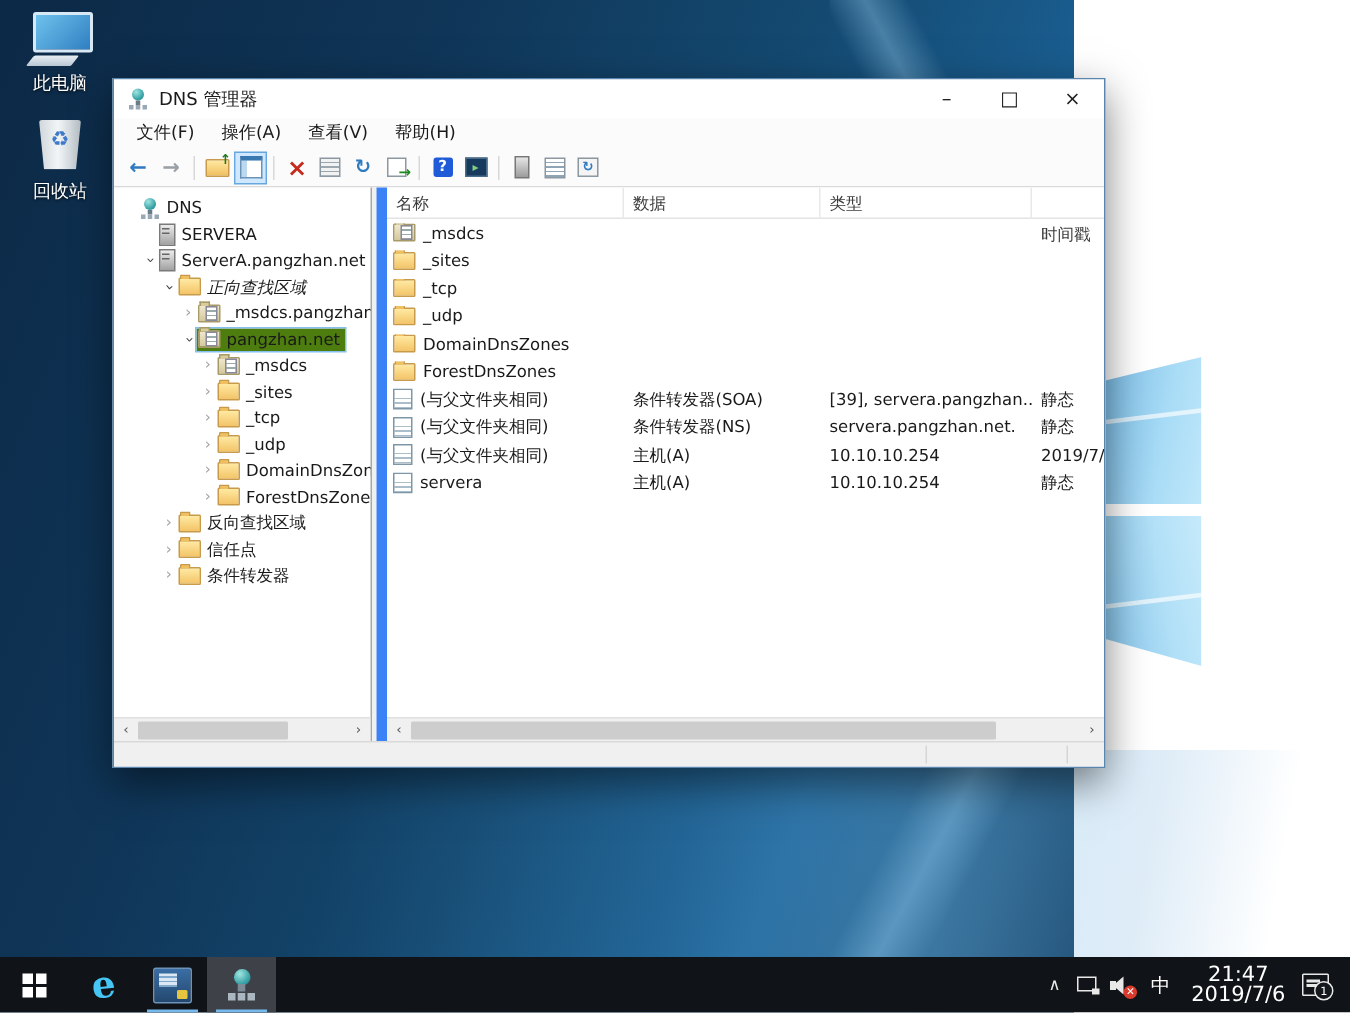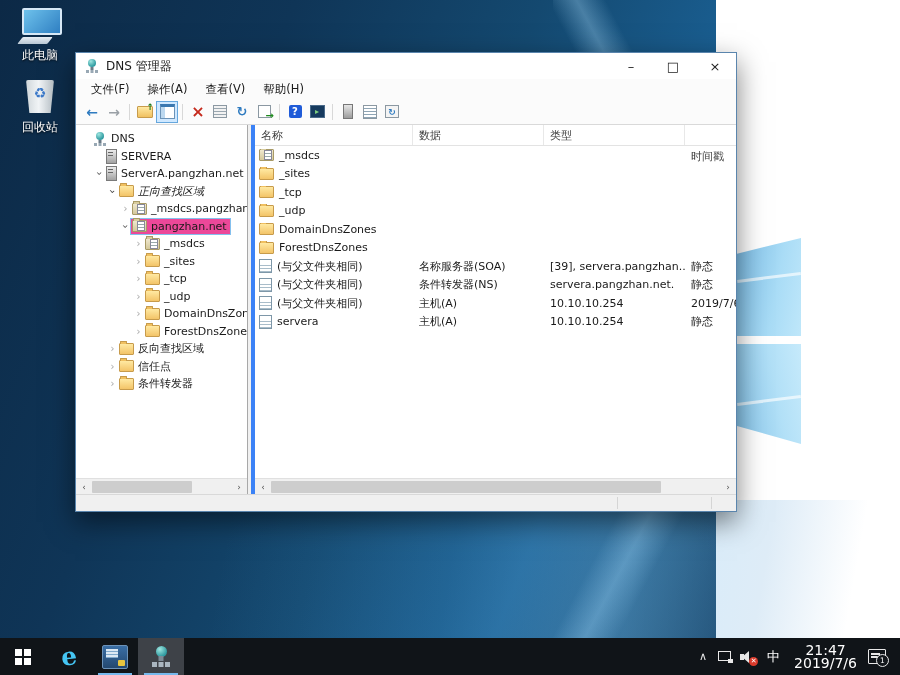--- a/index.html
+++ b/index.html
@@ -49,21 +49,21 @@
   
   .window{position:absolute;left:75px;top:52px;width:662px;height:460px;background:#fff;
     border:1px solid #5a85ad;box-shadow:0 10px 26px rgba(0,0,0,.5);box-sizing:border-box;
     font-size:11px;color:#1a1a1a;}
   .titlebar{height:26px;background:#fff;display:flex;align-items:center;padding-left:9px;}
   .title-text{font-size:12px;margin-left:7px;flex:1;}
   .win-controls{display:flex;height:100%;}
   .wc{width:42px;height:100%;display:flex;align-items:center;justify-content:center;
     font-size:13px;color:#222;cursor:default;}
 
-  .menubar{height:20px;background:#fbfbfb;display:flex;align-items:center;padding-left:6px;}
+  .menubar{height:20px;background:#fbfbfb;display:flex;align-items:flex-start;padding-left:6px;}
   .menu-item{padding:2px 9px;font-size:11.5px;}
 
   .toolbar{height:25px;background:#fbfbfb;border-bottom:1px solid #d9d9d9;
     display:flex;align-items:center;padding-left:6px;gap:2px;}
   .tb{width:20px;height:20px;display:flex;align-items:center;justify-content:center;position:relative;}
   .tb.pressed{background:#cfe8ff;outline:1px solid #66a7dd;}
   .tb.k-sep{width:1px;height:16px;background:#d8d8d8;margin:0 3px;}
   .k-back::before{content:"←";color:#2f7bc0;font-weight:bold;font-size:14px;}
   .k-fwd::before{content:"→";color:#9aa0a6;font-weight:bold;font-size:14px;}
   .k-folderup::before{content:"";width:14px;height:10px;background:linear-gradient(#ffe9a2,#f0c060);
@@ -86,30 +86,30 @@
   .k-list::before{content:"";width:12px;height:12px;background:repeating-linear-gradient(#fff 0 2px,#8fa5b5 2px 3px);
     border:1px solid #8b98a2;}
   .k-winref::before{content:"";width:12px;height:11px;background:#f4f4f4;border:1px solid #8b98a2;}
   .k-winref::after{content:"↻";position:absolute;color:#2f7bc0;font-size:9px;font-weight:bold;}
 
   
   .main{position:absolute;top:72px;bottom:16px;left:0;right:0;display:flex;background:#f0f0f0;}
   .tree-pane{width:172px;background:#fff;border-right:1px solid #a8a8a8;position:relative;
     overflow:hidden;box-sizing:border-box;}
   .splitter{width:3px;background:#f0f0f0;cursor:ew-resize;}
-  .list-pane{flex:1;background:#fff;border-left:4px solid #3b82f6;position:relative;
+  .list-pane{flex:1;background:#fff;border-left:7px solid #3b82f6;position:relative;
     overflow:hidden;box-sizing:border-box;}
 
   .tree{padding-top:5px;padding-bottom:18px;white-space:nowrap;}
   .tree-row{height:17.5px;display:flex;align-items:center;}
   .chevron{width:11px;font-size:10px;color:#a6a6a6;flex:0 0 11px;text-align:center;}
   .chevron.k-open{transform:rotate(90deg);color:#404040;}
   .chevron.k-none{visibility:hidden;}
   .node-box{display:inline-flex;align-items:center;gap:4px;padding:1px 3px 1px 1px;}
-  .tree-row.selected .node-box{background:#ec4899;outline:1px solid #84c0ee;justify-content:center;}
+  .tree-row.selected .node-box{background:#4d7c0f;outline:1px solid #84c0ee;justify-content:center;}
   .node-icon{flex:0 0 auto;position:relative;}
 
   
   .k-folder.node-icon{width:13px;height:10px;background:linear-gradient(#ffe9a2,#f3c468);
     border:1px solid #c79b4b;border-radius:1px;}
   .k-folder.node-icon::before{content:"";position:absolute;top:-3px;left:0;width:5px;height:2px;
     background:#f0c060;border:1px solid #c79b4b;border-bottom:none;border-radius:1px 1px 0 0;}
   .k-zone.node-icon{width:13px;height:10px;background:linear-gradient(#efe8cf,#d4c89a);
     border:1px solid #a89a66;border-radius:1px;}
   .k-zone.node-icon::before{content:"";position:absolute;top:-3px;left:0;width:5px;height:2px;
@@ -499,21 +499,21 @@
               <span class="cell c-type"></span>
               <span class="cell c-data"></span>
               <span class="cell c-ts"></span>
             </div>
 
             <div class="list-row">
               <span class="cell c-name">
                 <span class="node-icon k-record"></span>
                 <span>(与父文件夹相同)</span>
               </span>
-              <span class="cell c-type">名称服务器(SOA)</span>
+              <span class="cell c-type">条件转发器(SOA)</span>
               <span class="cell c-data">[39], servera.pangzhan....</span>
               <span class="cell c-ts">静态</span>
             </div>
 
             <div class="list-row">
               <span class="cell c-name">
                 <span class="node-icon k-record"></span>
                 <span>(与父文件夹相同)</span>
               </span>
               <span class="cell c-type">条件转发器(NS)</span>

